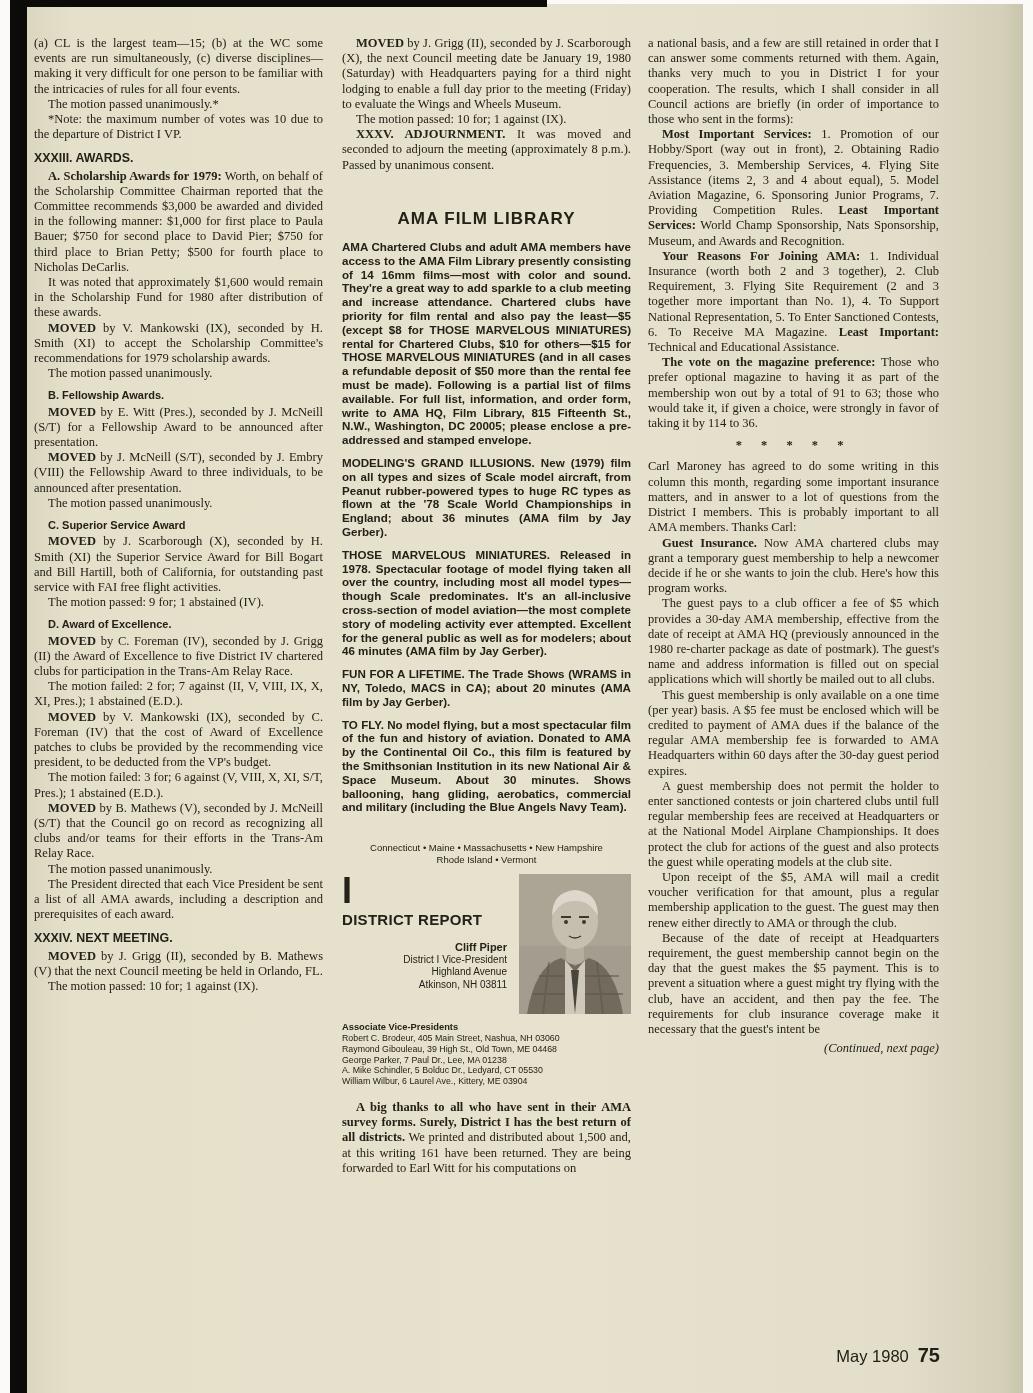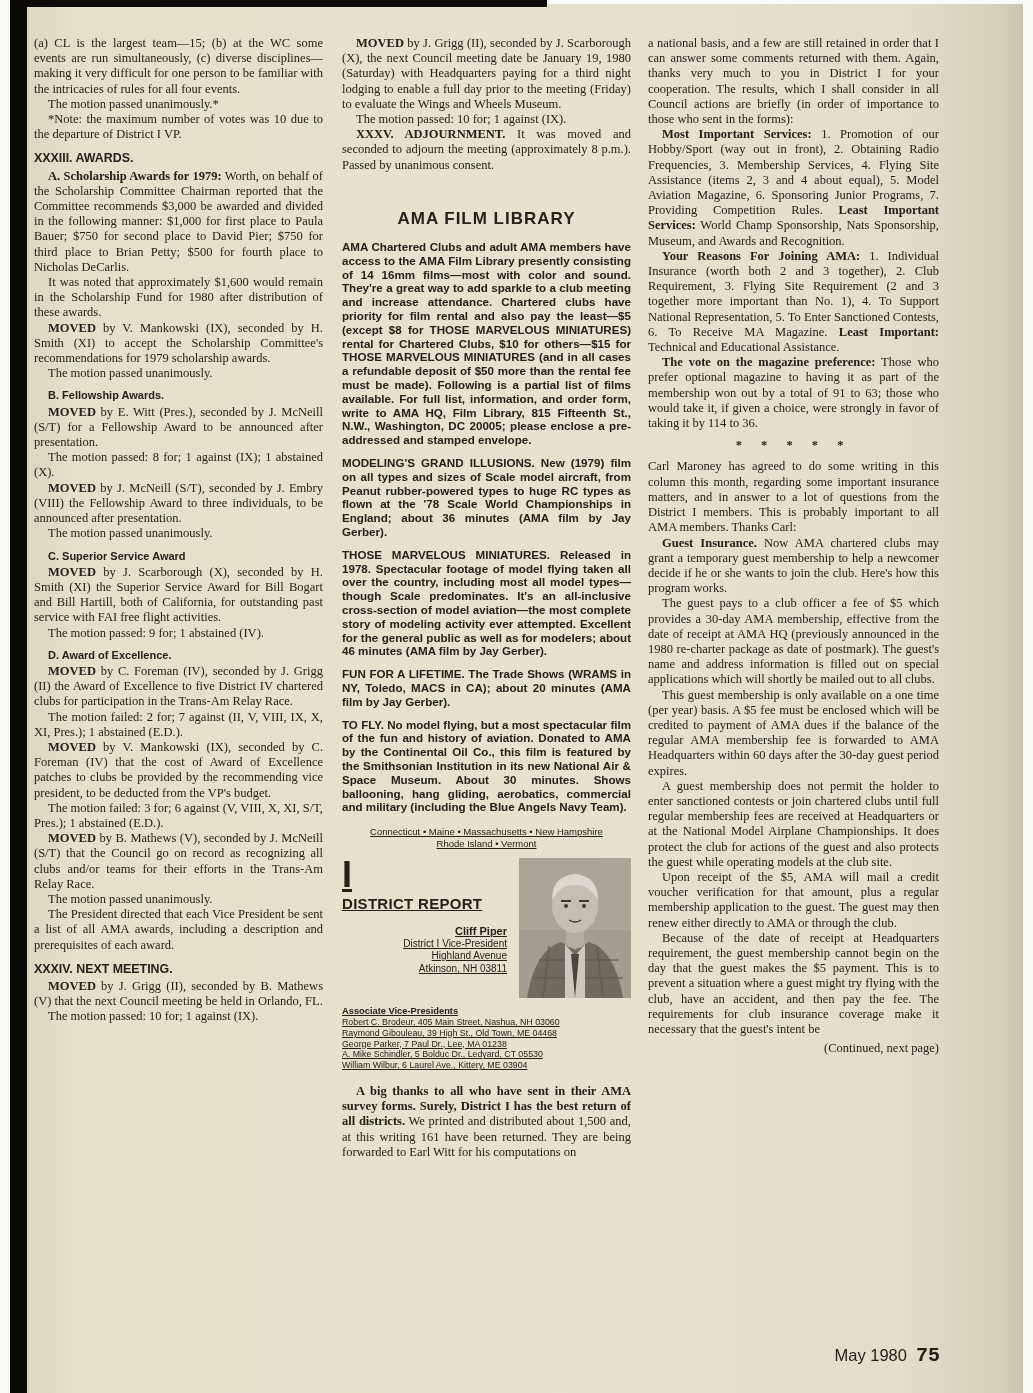--- a/index.html
+++ b/index.html
@@ -16,57 +16,56 @@
   #col2 { left:342px; width:289px; }
   #col3 { left:648px; width:291px; }
   .p { text-indent:14px; }
   .p.ni { text-indent:0; }
   .lead { font-weight:bold; }
   .h1 { font-family:"Liberation Sans",sans-serif; font-weight:bold; font-size:12.4px; margin-top:9px; margin-bottom:2px; text-align:left; }
   .h2 { font-family:"Liberation Sans",sans-serif; font-weight:bold; font-size:11px; margin-top:7px; margin-bottom:1px; text-indent:14px; text-align:left; }
   .film { margin-top:38px; }
   .film-title { text-align:center; font-family:"Liberation Sans",sans-serif; font-weight:bold; font-size:17px; letter-spacing:1px; margin-bottom:14px; }
   .film p { font-family:"Liberation Sans",sans-serif; font-weight:bold; font-size:11.6px; line-height:13.8px; margin-bottom:9px; text-align:justify; }
-  .district { margin-top:12px; font-family:"Liberation Sans",sans-serif; text-align:left;text-decoration:underline; }
+  .district { margin-top:28px; font-family:"Liberation Sans",sans-serif; text-align:left; }
   .states { text-align:center; font-size:9.5px; line-height:12px; }
   .d-row { display:flex; justify-content:space-between; margin-top:8px; }
   .d-left { width:165px; }
   .numeral { font-weight:bold; font-size:36px; line-height:34px; }
   .d-title { font-weight:bold; font-size:15px; letter-spacing:0.3px; margin-top:4px; }
   .vp { margin-top:14px; font-size:10px; line-height:12.5px;text-align:right; }
   .vp-name { font-weight:bold; font-size:11px; }
   .photo { width:112px; height:140px; background:#9a9488; overflow:hidden; flex:none; }
   .assoc { margin-top:8px; font-size:8.8px; line-height:10.8px; }
   .assoc-title { font-weight:bold; font-size:9.3px; }
   .thanks { margin-top:13px; }
   .stars { text-align:center; letter-spacing:8px; margin:7px 0 6px 0; font-weight:bold; }
-  .continued { text-align:right; margin-top:4px; }
+  .continued { text-align:right; font-style:italic; margin-top:4px; }
   .footer { position:absolute; right:86px; bottom:26px; font-family:"Liberation Sans",sans-serif; font-size:16.5px; color:#252017; }
-  .footer .pn { font-weight:bold; font-size:20px; margin-left:9px;font-family:Liberation Mono, monospace; }
+  .footer .pn { font-weight:bold; font-size:20px; margin-left:9px; }
 </style>
 </head>
 <body>
 
 <div class="canvas">
   <div class="page"></div>
   <div class="edge-left"></div>
   <div class="edge-top"></div>
 
   <div class="col" id="col1">
     <p class="p ni">(a) CL is the largest team—15; (b) at the WC some events are run simultaneously, (c) diverse disciplines—making it very difficult for one person to be familiar with the intricacies of rules for all four events.</p>
     <p class="p">The motion passed unanimously.*</p>
     <p class="p">*Note: the maximum number of votes was 10 due to the departure of District I VP.</p>
     <h3 class="h1">XXXIII. AWARDS.</h3>
     <p class="p"><b class="lead">A. Scholarship Awards for 1979:</b><span> Worth, on behalf of the Scholarship Committee Chairman reported that the Committee recommends $3,000 be awarded and divided in the following manner: $1,000 for first place to Paula Bauer; $750 for second place to David Pier; $750 for third place to Brian Petty; $500 for fourth place to Nicholas DeCarlis.</span></p>
     <p class="p">It was noted that approximately $1,600 would remain in the Scholarship Fund for 1980 after distribution of these awards.</p>
     <p class="p"><b class="lead">MOVED</b><span> by V. Mankowski (IX), seconded by H. Smith (XI) to accept the Scholarship Committee's recommendations for 1979 scholarship awards.</span></p>
     <p class="p">The motion passed unanimously.</p>
     <h4 class="h2">B. Fellowship Awards.</h4>
     <p class="p"><b class="lead">MOVED</b><span> by E. Witt (Pres.), seconded by J. McNeill (S/T) for a Fellowship Award to be announced after presentation.</span></p>
-    <p class="p">The motion passed: 8 for; 1 against (IX); 1 abstained (X).</p>
     <p class="p"><b class="lead">MOVED</b><span> by J. McNeill (S/T), seconded by J. Embry (VIII) the Fellowship Award to three individuals, to be announced after presentation.</span></p>
     <p class="p">The motion passed unanimously.</p>
     <h4 class="h2">C. Superior Service Award</h4>
     <p class="p"><b class="lead">MOVED</b><span> by J. Scarborough (X), seconded by H. Smith (XI) the Superior Service Award for Bill Bogart and Bill Hartill, both of California, for outstanding past service with FAI free flight activities.</span></p>
     <p class="p">The motion passed: 9 for; 1 abstained (IV).</p>
     <h4 class="h2">D. Award of Excellence.</h4>
     <p class="p"><b class="lead">MOVED</b><span> by C. Foreman (IV), seconded by J. Grigg (II) the Award of Excellence to five District IV chartered clubs for participation in the Trans-Am Relay Race.</span></p>
     <p class="p">The motion failed: 2 for; 7 against (II, V, VIII, IX, X, XI, Pres.); 1 abstained (E.D.).</p>
     <p class="p"><b class="lead">MOVED</b><span> by V. Mankowski (IX), seconded by C. Foreman (IV) that the cost of Award of Excellence patches to clubs be provided by the recommending vice president, to be deducted from the VP's budget.</span></p>
     <p class="p">The motion failed: 3 for; 6 against (V, VIII, X, XI, S/T, Pres.); 1 abstained (E.D.).</p>

